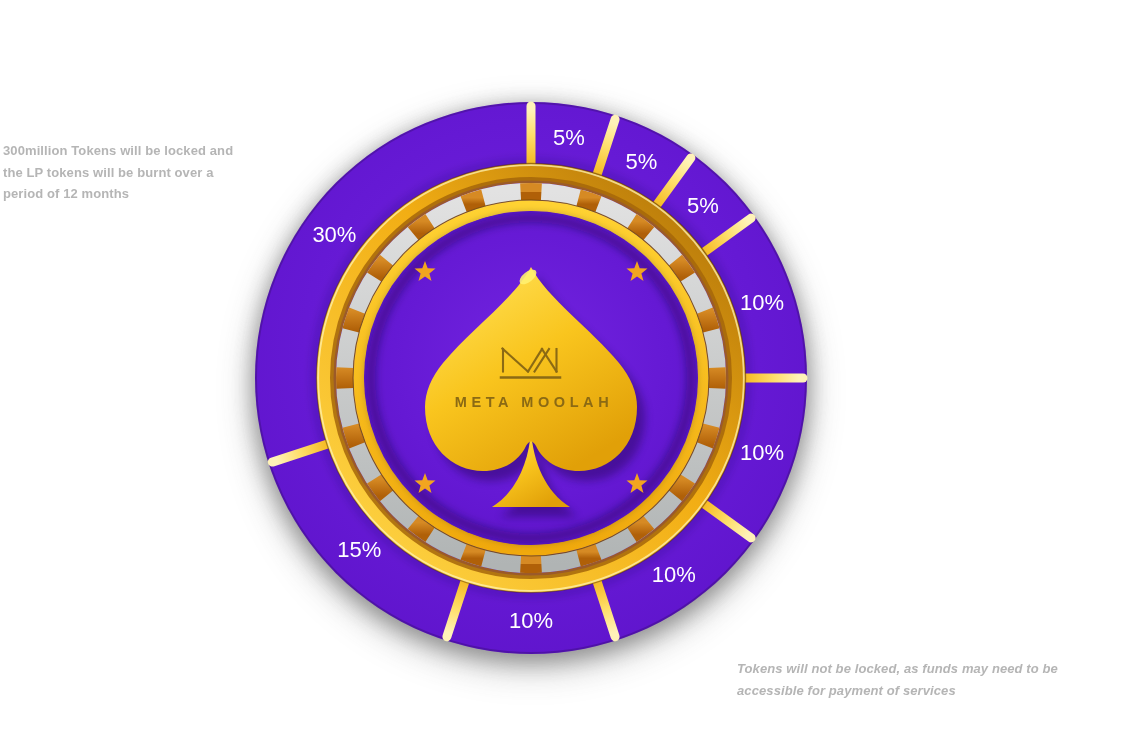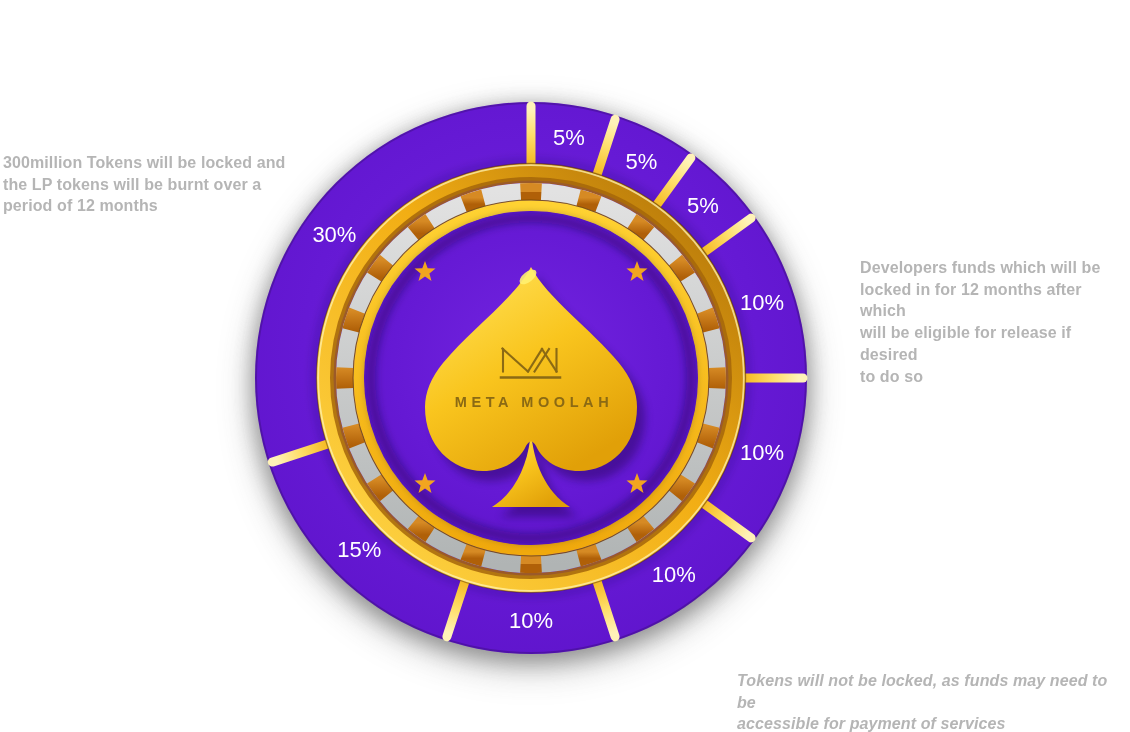--- a/index.html
+++ b/index.html
@@ -4,42 +4,37 @@
 <style>
   html,body{margin:0;padding:0;background:#ffffff;}
   body{width:1130px;height:732px;overflow:hidden;font-family:"Liberation Sans",sans-serif;}
   .stage{position:relative;width:1130px;height:732px;background:#ffffff;}
   .chip-svg{position:absolute;left:0;top:0;width:1130px;height:732px;}
   .note{
     position:absolute;
     white-space:pre-line;
     color:#b5b5b5;
     font-weight:600;
-    font-size:16px;
+    font-size:13px;
     line-height:21.7px;
     letter-spacing:0.1px;
-    margin-top:12px;
   }
   .note-left{left:3px;top:140px;}
   .note-right{left:860px;top:245px;}
   .note-bottom{left:737px;top:658px;font-style:italic;}
 </style>
 </head>
 <body>
 
 <div class="stage">
 
   <div class="note note-left">300million Tokens will be locked and
 the LP tokens will be burnt over a
 period of 12 months</div>
 
-  <div class="note note-right">Developers funds which will be
-locked in for 12 months after which
-will be eligible for release if desired
-to do so</div>
 
   <div class="note note-bottom">Tokens will not be locked, as funds may need to be
 accessible for payment of services</div>
 
   <div id="chip" class="chip-svg"><svg xmlns="http://www.w3.org/2000/svg" width="1130" height="732" viewBox="0 0 1130 732">
         <defs>
           <radialGradient id="gPurple" cx="50%" cy="45%" r="75%">
             <stop offset="0%" stop-color="#7224e0"></stop>
             <stop offset="55%" stop-color="#6519d4"></stop>
             <stop offset="100%" stop-color="#5a10c4"></stop>

